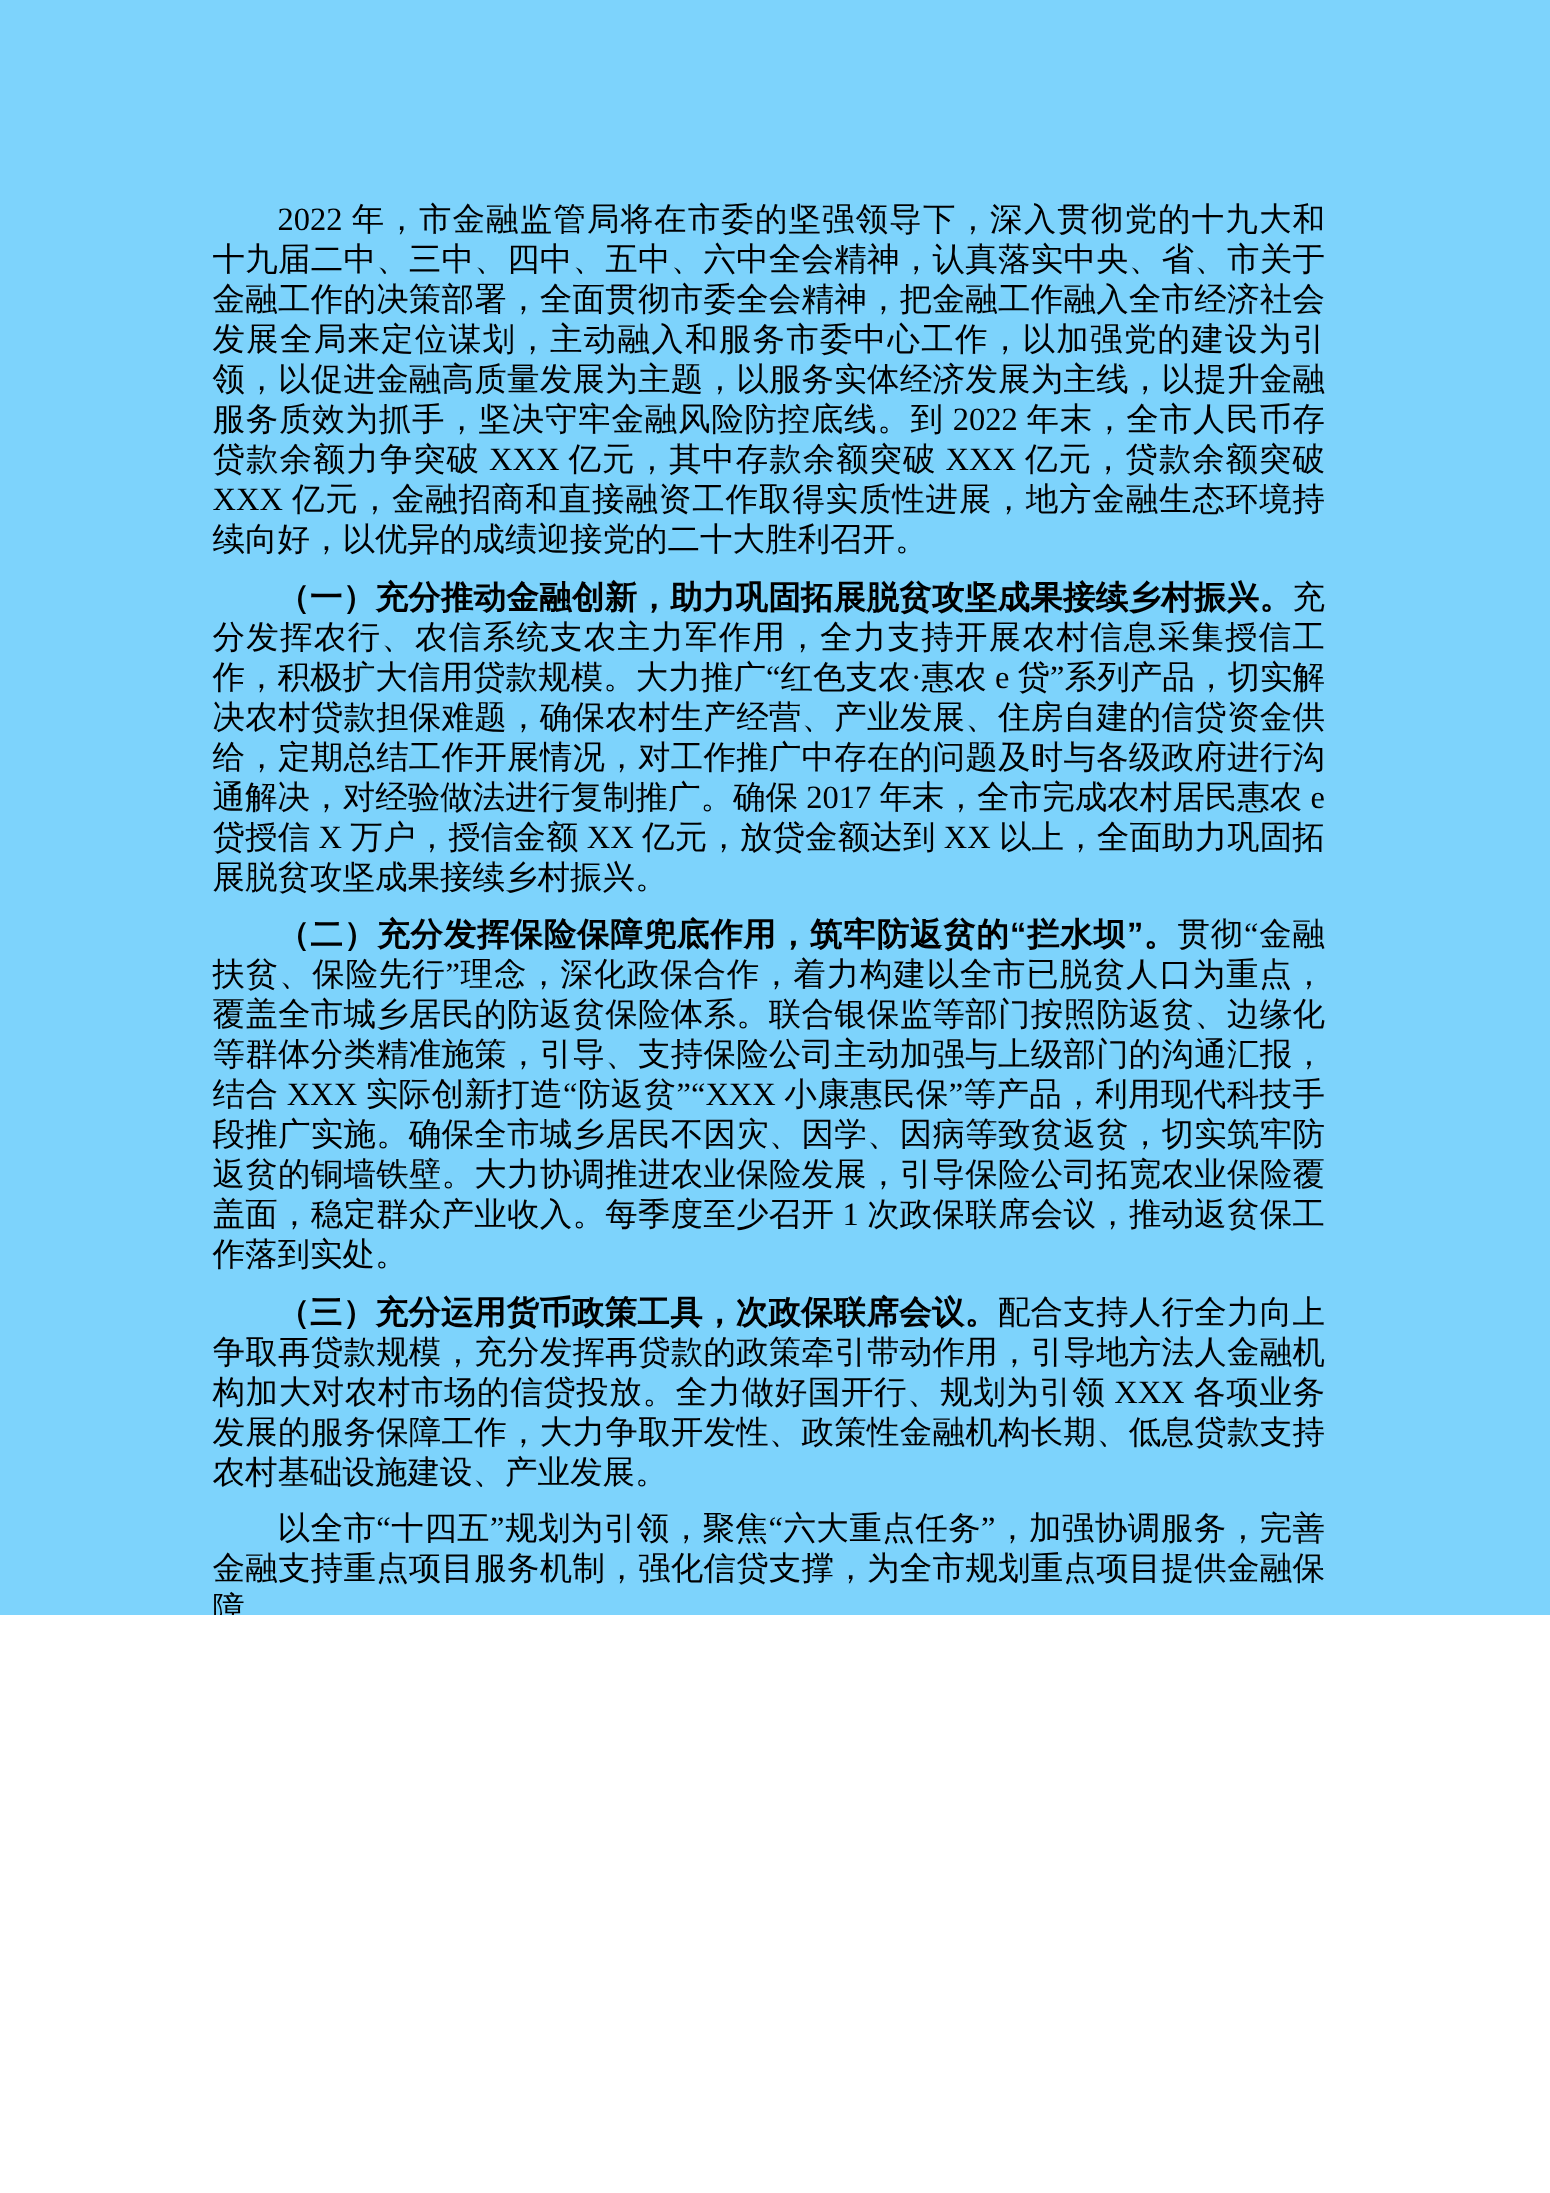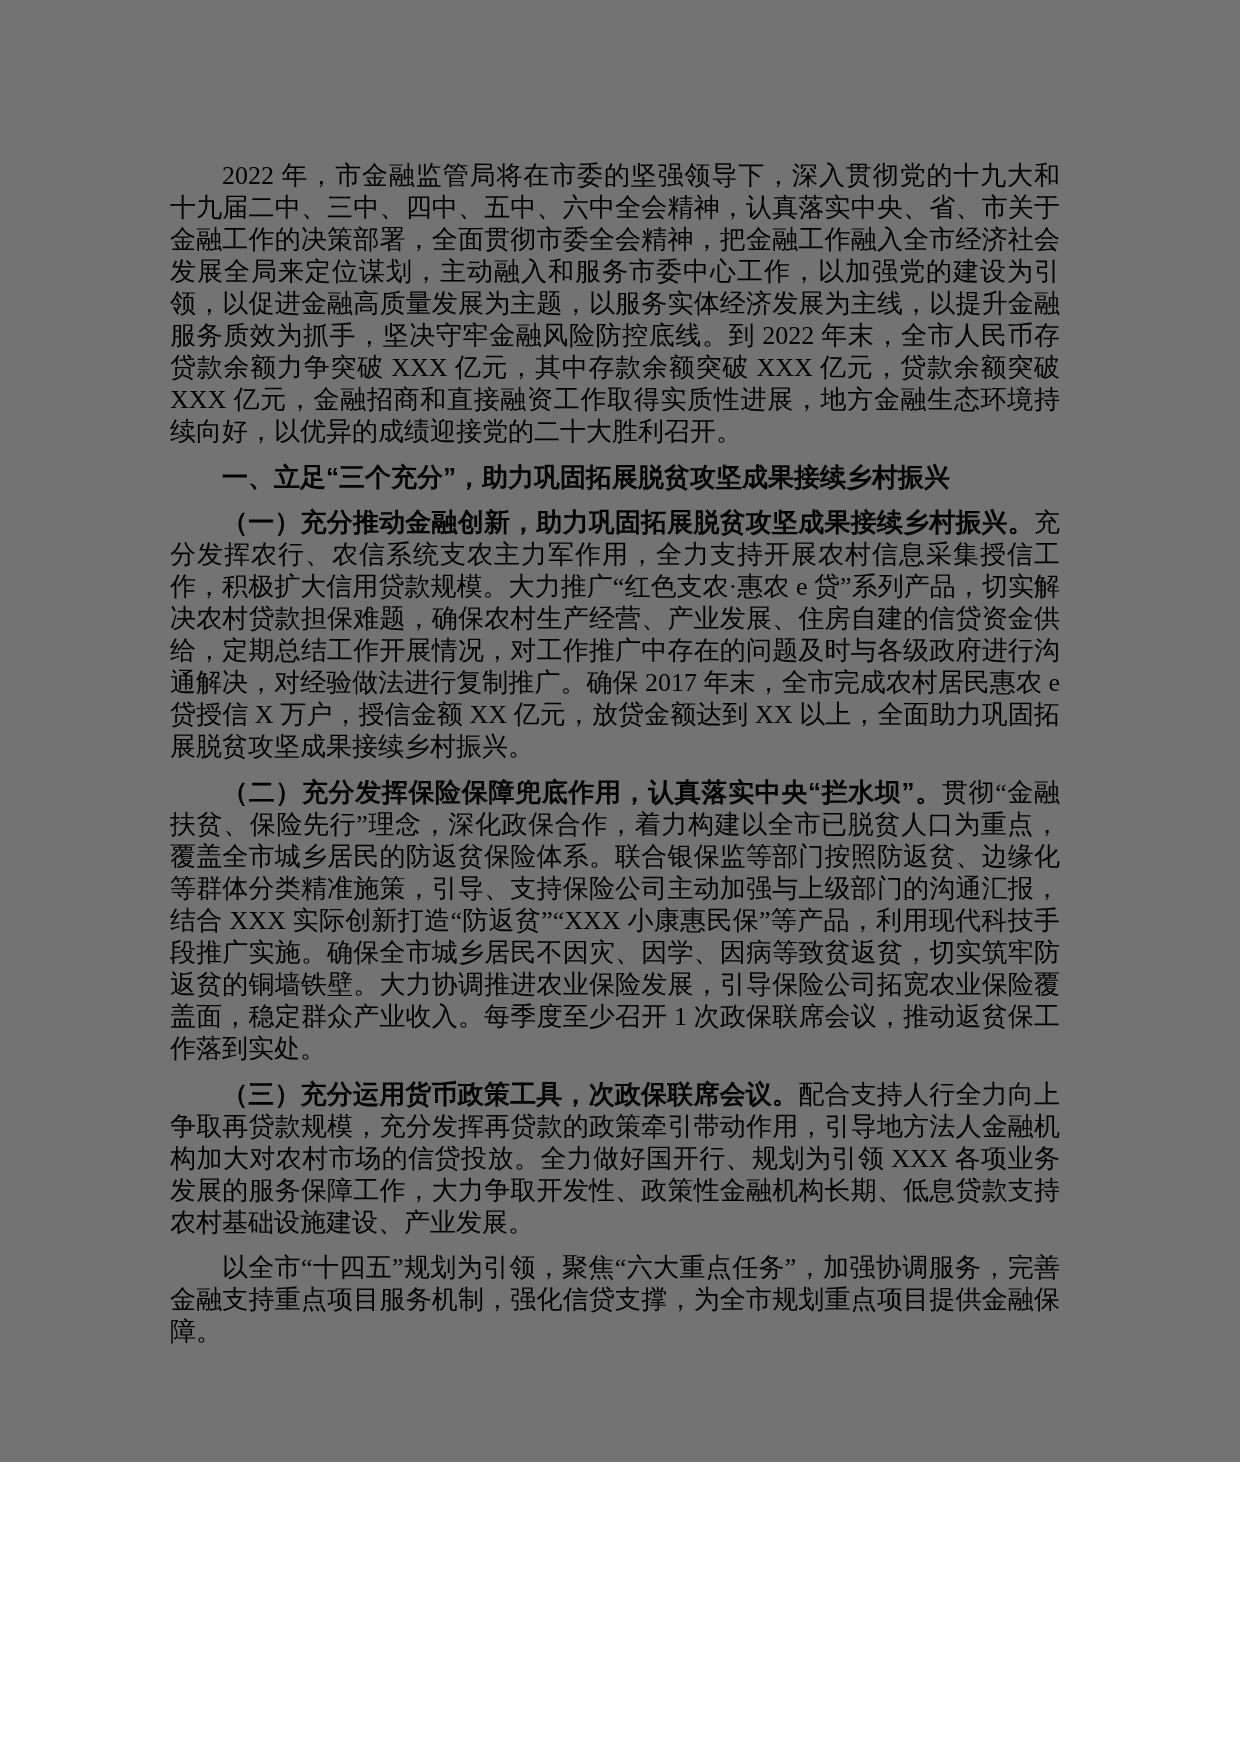--- a/index.html
+++ b/index.html
@@ -3,22 +3,22 @@
 <meta charset="utf-8">
 <style>
   html, body {
     margin: 0;
     padding: 0;
     background: #ffffff;
   }
   .page {
     position: relative;
     width: 1240px;
-    height: 1462px;
-    background: #737373;
+    height: 1292px;
+    background: #7dd3fc;
     overflow: hidden;
   }
   .content {
     position: absolute;
     left: 170px;
     top: 147px;
     width: 890px;
     color: #000000;
   }
   .para {
@@ -49,29 +49,28 @@
 </head>
 <body>
 
 <div class="page">
   <div class="content">
 
     <p class="para">
       <span>2022 年，市金融监管局将在市委的坚强领导下，深入贯彻党的十九大和十九届二中、三中、四中、五中、六中全会精神，认真落实中央、省、市关于金融工作的决策部署，全面贯彻市委全会精神，把金融工作融入全市经济社会发展全局来定位谋划，主动融入和服务市委中心工作，以加强党的建设为引领，以促进金融高质量发展为主题，以服务实体经济发展为主线，以提升金融服务质效为抓手，坚决守牢金融风险防控底线。到 2022 年末，全市人民币存贷款余额力争突破 XXX 亿元，其中存款余额突破 XXX 亿元，贷款余额突破 XXX 亿元，金融招商和直接融资工作取得实质性进展，地方金融生态环境持续向好，以优异的成绩迎接党的二十大胜利召开。</span>
     </p>
 
-    <h2 class="heading">一、立足“三个充分”，助力巩固拓展脱贫攻坚成果接续乡村振兴</h2>
 
 
     <p class="para">
       <span class="lead">（一）充分推动金融创新，助力巩固拓展脱贫攻坚成果接续乡村振兴。</span><span>充分发挥农行、农信系统支农主力军作用，全力支持开展农村信息采集授信工作，积极扩大信用贷款规模。大力推广“红色支农·惠农 e 贷”系列产品，切实解决农村贷款担保难题，确保农村生产经营、产业发展、住房自建的信贷资金供给，定期总结工作开展情况，对工作推广中存在的问题及时与各级政府进行沟通解决，对经验做法进行复制推广。确保 2017 年末，全市完成农村居民惠农 e 贷授信 X 万户，授信金额 XX 亿元，放贷金额达到 XX 以上，全面助力巩固拓展脱贫攻坚成果接续乡村振兴。</span>
     </p>
 
     <p class="para">
-      <span class="lead">（二）充分发挥保险保障兜底作用，认真落实中央“拦水坝”。</span><span>贯彻“金融扶贫、保险先行”理念，深化政保合作，着力构建以全市已脱贫人口为重点，覆盖全市城乡居民的防返贫保险体系。联合银保监等部门按照防返贫、边缘化等群体分类精准施策，引导、支持保险公司主动加强与上级部门的沟通汇报，结合 XXX 实际创新打造“防返贫”“XXX 小康惠民保”等产品，利用现代科技手段推广实施。确保全市城乡居民不因灾、因学、因病等致贫返贫，切实筑牢防返贫的铜墙铁壁。大力协调推进农业保险发展，引导保险公司拓宽农业保险覆盖面，稳定群众产业收入。每季度至少召开 1 次政保联席会议，推动返贫保工作落到实处。</span>
+      <span class="lead">（二）充分发挥保险保障兜底作用，筑牢防返贫的“拦水坝”。</span><span>贯彻“金融扶贫、保险先行”理念，深化政保合作，着力构建以全市已脱贫人口为重点，覆盖全市城乡居民的防返贫保险体系。联合银保监等部门按照防返贫、边缘化等群体分类精准施策，引导、支持保险公司主动加强与上级部门的沟通汇报，结合 XXX 实际创新打造“防返贫”“XXX 小康惠民保”等产品，利用现代科技手段推广实施。确保全市城乡居民不因灾、因学、因病等致贫返贫，切实筑牢防返贫的铜墙铁壁。大力协调推进农业保险发展，引导保险公司拓宽农业保险覆盖面，稳定群众产业收入。每季度至少召开 1 次政保联席会议，推动返贫保工作落到实处。</span>
     </p>
 
     <p class="para">
       <span class="lead">（三）充分运用货币政策工具，次政保联席会议。</span><span>配合支持人行全力向上争取再贷款规模，充分发挥再贷款的政策牵引带动作用，引导地方法人金融机构加大对农村市场的信贷投放。全力做好国开行、规划为引领 XXX 各项业务发展的服务保障工作，大力争取开发性、政策性金融机构长期、低息贷款支持农村基础设施建设、产业发展。</span>
     </p>
 
 
     <p class="para">
       <span>以全市“十四五”规划为引领，聚焦“六大重点任务”，加强协调服务，完善金融支持重点项目服务机制，强化信贷支撑，为全市规划重点项目提供金融保障。</span>
     </p>

